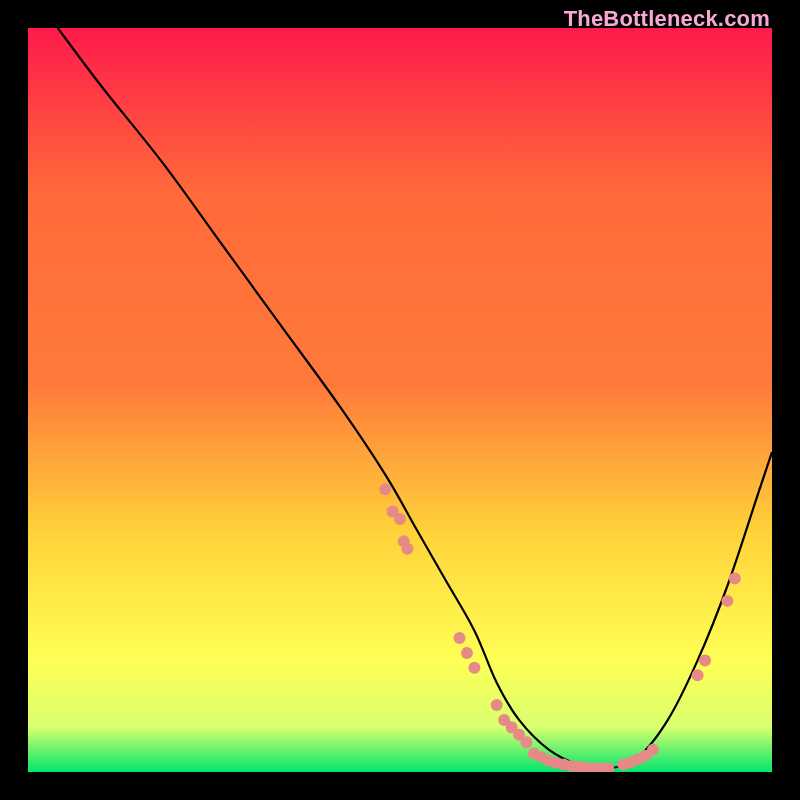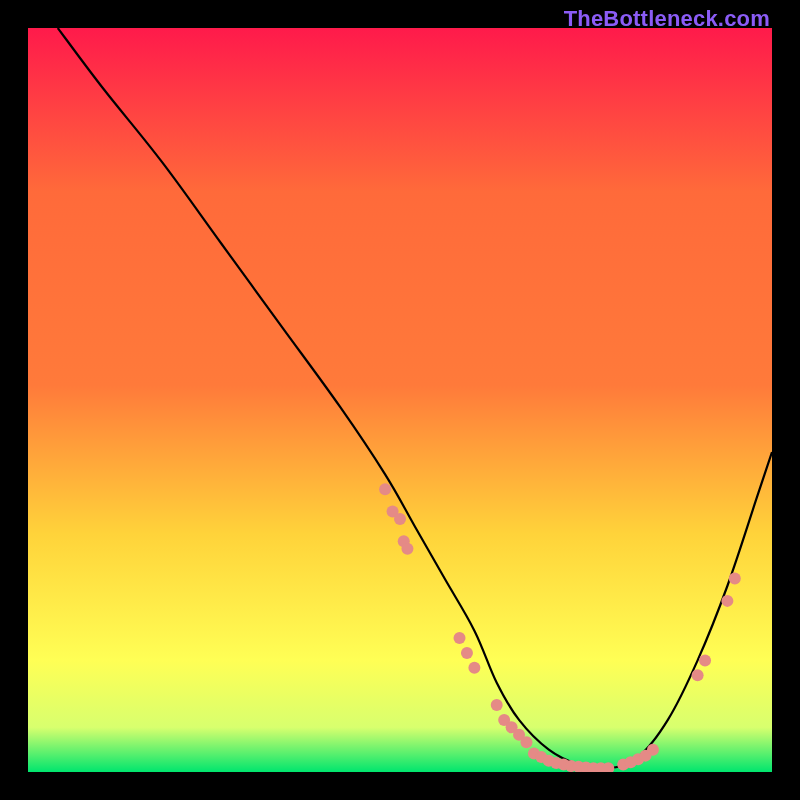--- a/index.html
+++ b/index.html
@@ -25,21 +25,21 @@
     width: 744px;
     height: 744px;
   }
   .watermark {
     position: absolute;
     top: 6px;
     right: 30px;
     font-family: Arial, Helvetica, sans-serif;
     font-size: 22px;
     font-weight: bold;
-    color: #8b5cf6;
+    color: #f9a8d4;
     letter-spacing: 0.2px;
   }
   svg {
     display: block;
   }
 </style>
 </head>
 <body>
 
 <div class="frame">

